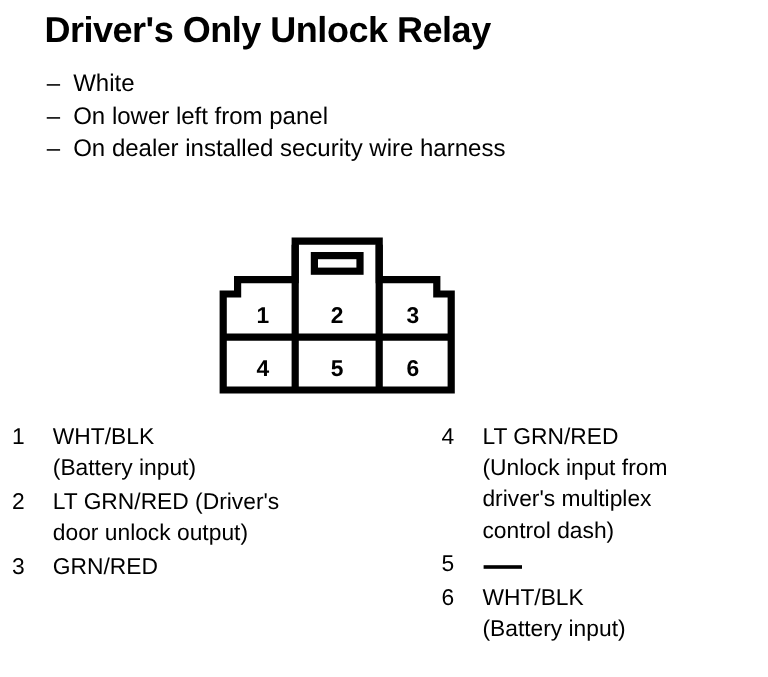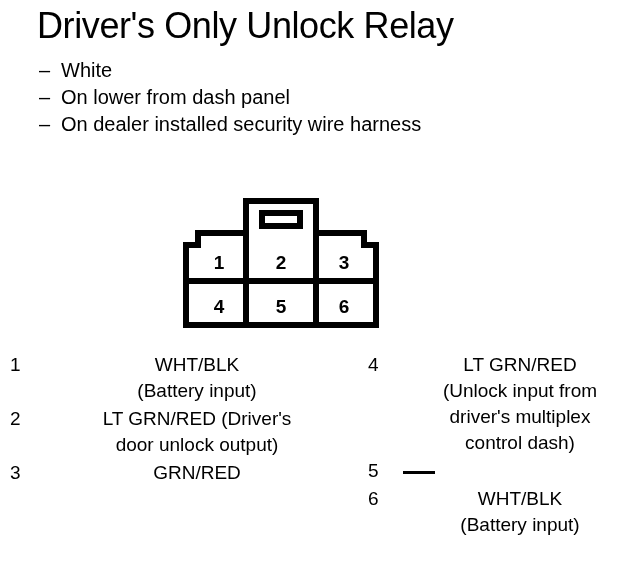--- a/index.html
+++ b/index.html
@@ -22,22 +22,22 @@
     top: 0;
     width: 640px;
     height: 564px;
   }
 
   
   .title {
     position: absolute;
     left: 37px;
     top: 8px;
-    font-size: 36px;
-    font-weight: normal;
+    font-size: 30px;
+    font-weight: bold;
     letter-spacing: -0.4px;
     line-height: 36px;
     white-space: nowrap;
   }
 
   
   .bullets {
     position: absolute;
     left: 39px;
     top: 57px;
@@ -107,21 +107,20 @@
     position: absolute;
     left: 0;
     top: 0;
     width: 22px;
     font-size: 19px;
     line-height: 26px;
     text-align: left;
   }
   .legend-lines {
     margin-left: 34px;
-    text-align: center;
   }
   .legend-line {
     font-size: 19px;
     line-height: 26px;
     white-space: nowrap;
   }
   .legend-line.is-dash {
     line-height: 26px;
     height: 26px;
     position: relative;
@@ -143,21 +142,21 @@
 
   <div class="title">Driver's Only Unlock Relay</div>
 
   <div class="bullets">
     <div class="bullet-row">
       <span class="bullet-dash">–</span>
       <span class="bullet-text">White</span>
     </div>
     <div class="bullet-row">
       <span class="bullet-dash">–</span>
-      <span class="bullet-text">On lower from dash panel</span>
+      <span class="bullet-text">On lower left from panel</span>
     </div>
     <div class="bullet-row">
       <span class="bullet-dash">–</span>
       <span class="bullet-text">On dealer installed security wire harness</span>
     </div>
   </div>
 
   <div class="connector-wrap">
     <svg class="connector-svg" width="210" height="142" viewBox="0 0 210 142">
 

